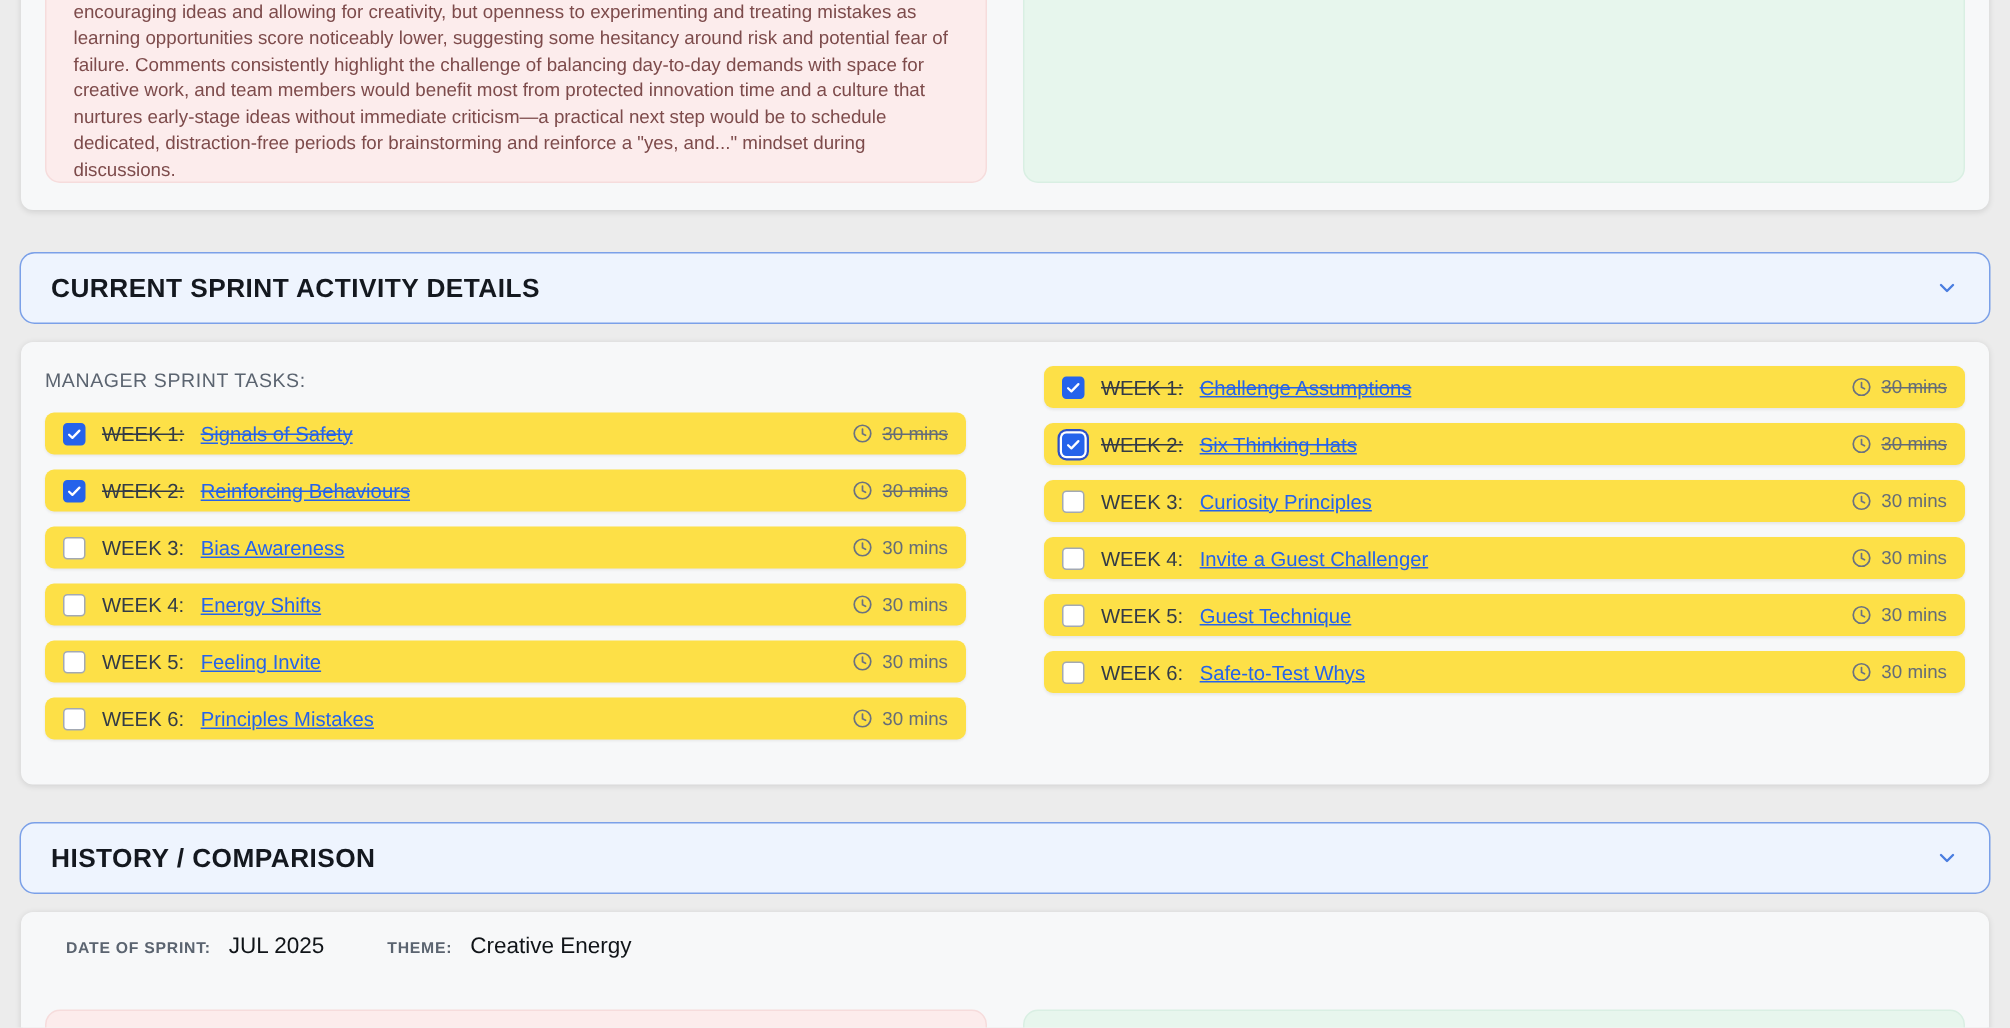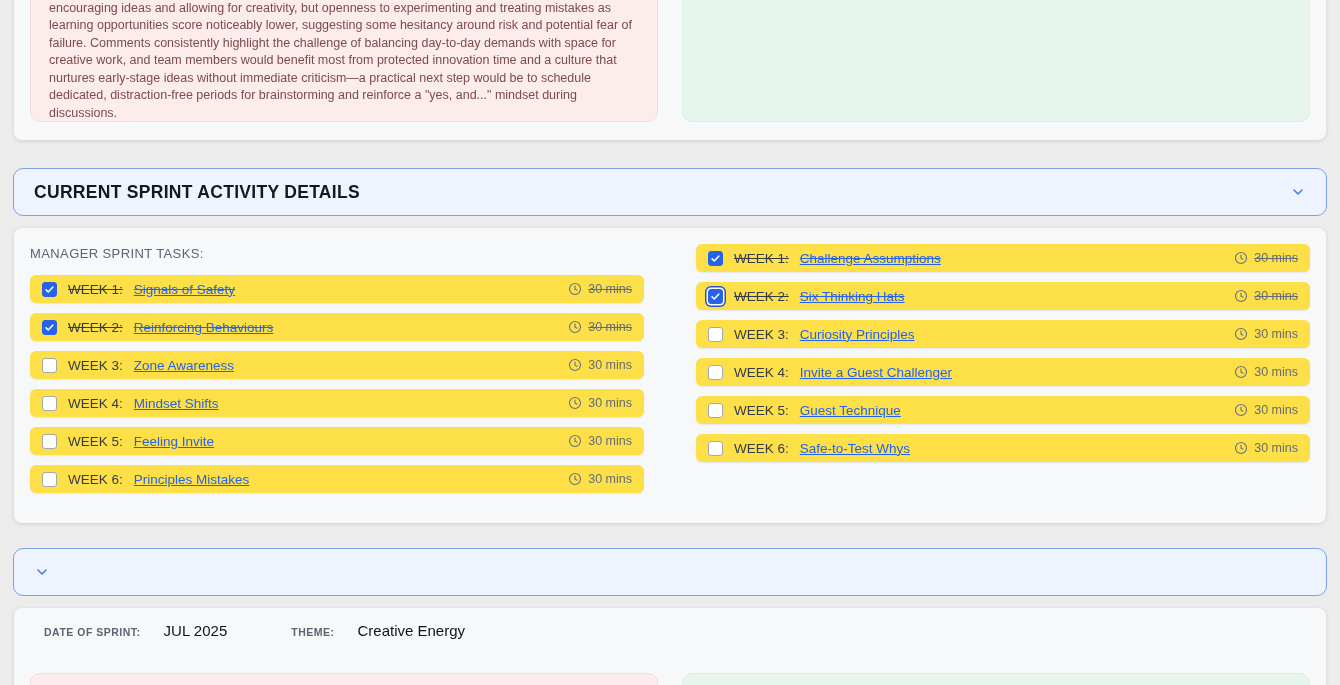--- a/index.html
+++ b/index.html
@@ -87,21 +87,21 @@
     margin-left: auto;
     display: flex; align-items: center; gap: 6px;
     color: #646c78; font-size: 12.5px; white-space: nowrap; justify-content: flex-end;
   }
   .clock-icon { display: flex; align-items: center; color: #6b7280; }
   .completed .duration-text { text-decoration: line-through; }
 
   
   .history-header { margin-top: 25px; }
   .history-card { margin: 8px 14px 0; padding: 14px 16px 0; border-radius: 8px 8px 0 0; }
-  .meta-row { display: flex; align-items: baseline; padding-left: 14px; line-height: 18px; gap: 11px; }
+  .meta-row { display: flex; align-items: baseline; padding-left: 14px; line-height: 18px; }
   .meta-label {
     font-size: 10.5px; font-weight: 600; color: #5b6470;
     letter-spacing: .5px; margin-right: 12px;
   }
   .meta-value { font-size: 15px; font-weight: normal; color: #101418; }
   .meta-gap { width: 42px; }
   .history-panels { display: flex; gap: 24px; margin-top: 32px; }
   .history-panels .panel { height: 60px; }
 </style>
 </head>
@@ -164,35 +164,35 @@
                     <circle cx="8" cy="8" r="6.3" fill="none" stroke="currentColor" stroke-width="1.3"></circle>
                     <path d="M8 4.6V8.2l2.3 1.2" fill="none" stroke="currentColor" stroke-width="1.3" stroke-linecap="round"></path>
                   </svg>
                 </span>
                 <span class="duration-text">30 mins</span>
               </span>
             </div>
             <div class="task-row">
               <span class="checkbox"></span>
               <span class="week-label">WEEK 3:</span>
-              <a class="task-link">Zone Awareness</a>
+              <a class="task-link">Bias Awareness</a>
               <span class="duration">
                 <span class="clock-icon">
                   <svg viewBox="0 0 16 16" width="14" height="14" aria-hidden="true">
                     <circle cx="8" cy="8" r="6.3" fill="none" stroke="currentColor" stroke-width="1.3"></circle>
                     <path d="M8 4.6V8.2l2.3 1.2" fill="none" stroke="currentColor" stroke-width="1.3" stroke-linecap="round"></path>
                   </svg>
                 </span>
                 <span class="duration-text">30 mins</span>
               </span>
             </div>
             <div class="task-row">
               <span class="checkbox"></span>
               <span class="week-label">WEEK 4:</span>
-              <a class="task-link">Mindset Shifts</a>
+              <a class="task-link">Energy Shifts</a>
               <span class="duration">
                 <span class="clock-icon">
                   <svg viewBox="0 0 16 16" width="14" height="14" aria-hidden="true">
                     <circle cx="8" cy="8" r="6.3" fill="none" stroke="currentColor" stroke-width="1.3"></circle>
                     <path d="M8 4.6V8.2l2.3 1.2" fill="none" stroke="currentColor" stroke-width="1.3" stroke-linecap="round"></path>
                   </svg>
                 </span>
                 <span class="duration-text">30 mins</span>
               </span>
             </div>
@@ -319,20 +319,21 @@
                 </span>
                 <span class="duration-text">30 mins</span>
               </span>
             </div>
           </div>
       </div>
     </div>
   </section>
 
   <header class="section-header history-header">
+    <h2>HISTORY / COMPARISON</h2>
     <span class="chevron">
       <svg viewBox="0 0 24 24" width="16" height="16" aria-hidden="true">
         <path d="M6 9l6 6 6-6" fill="none" stroke="#4a7de0" stroke-width="2.4" stroke-linecap="round" stroke-linejoin="round"></path>
       </svg>
     </span>
   </header>
 
   <section class="card history-card">
     <div class="meta-row">
       <span class="meta-label">DATE OF SPRINT:</span>

